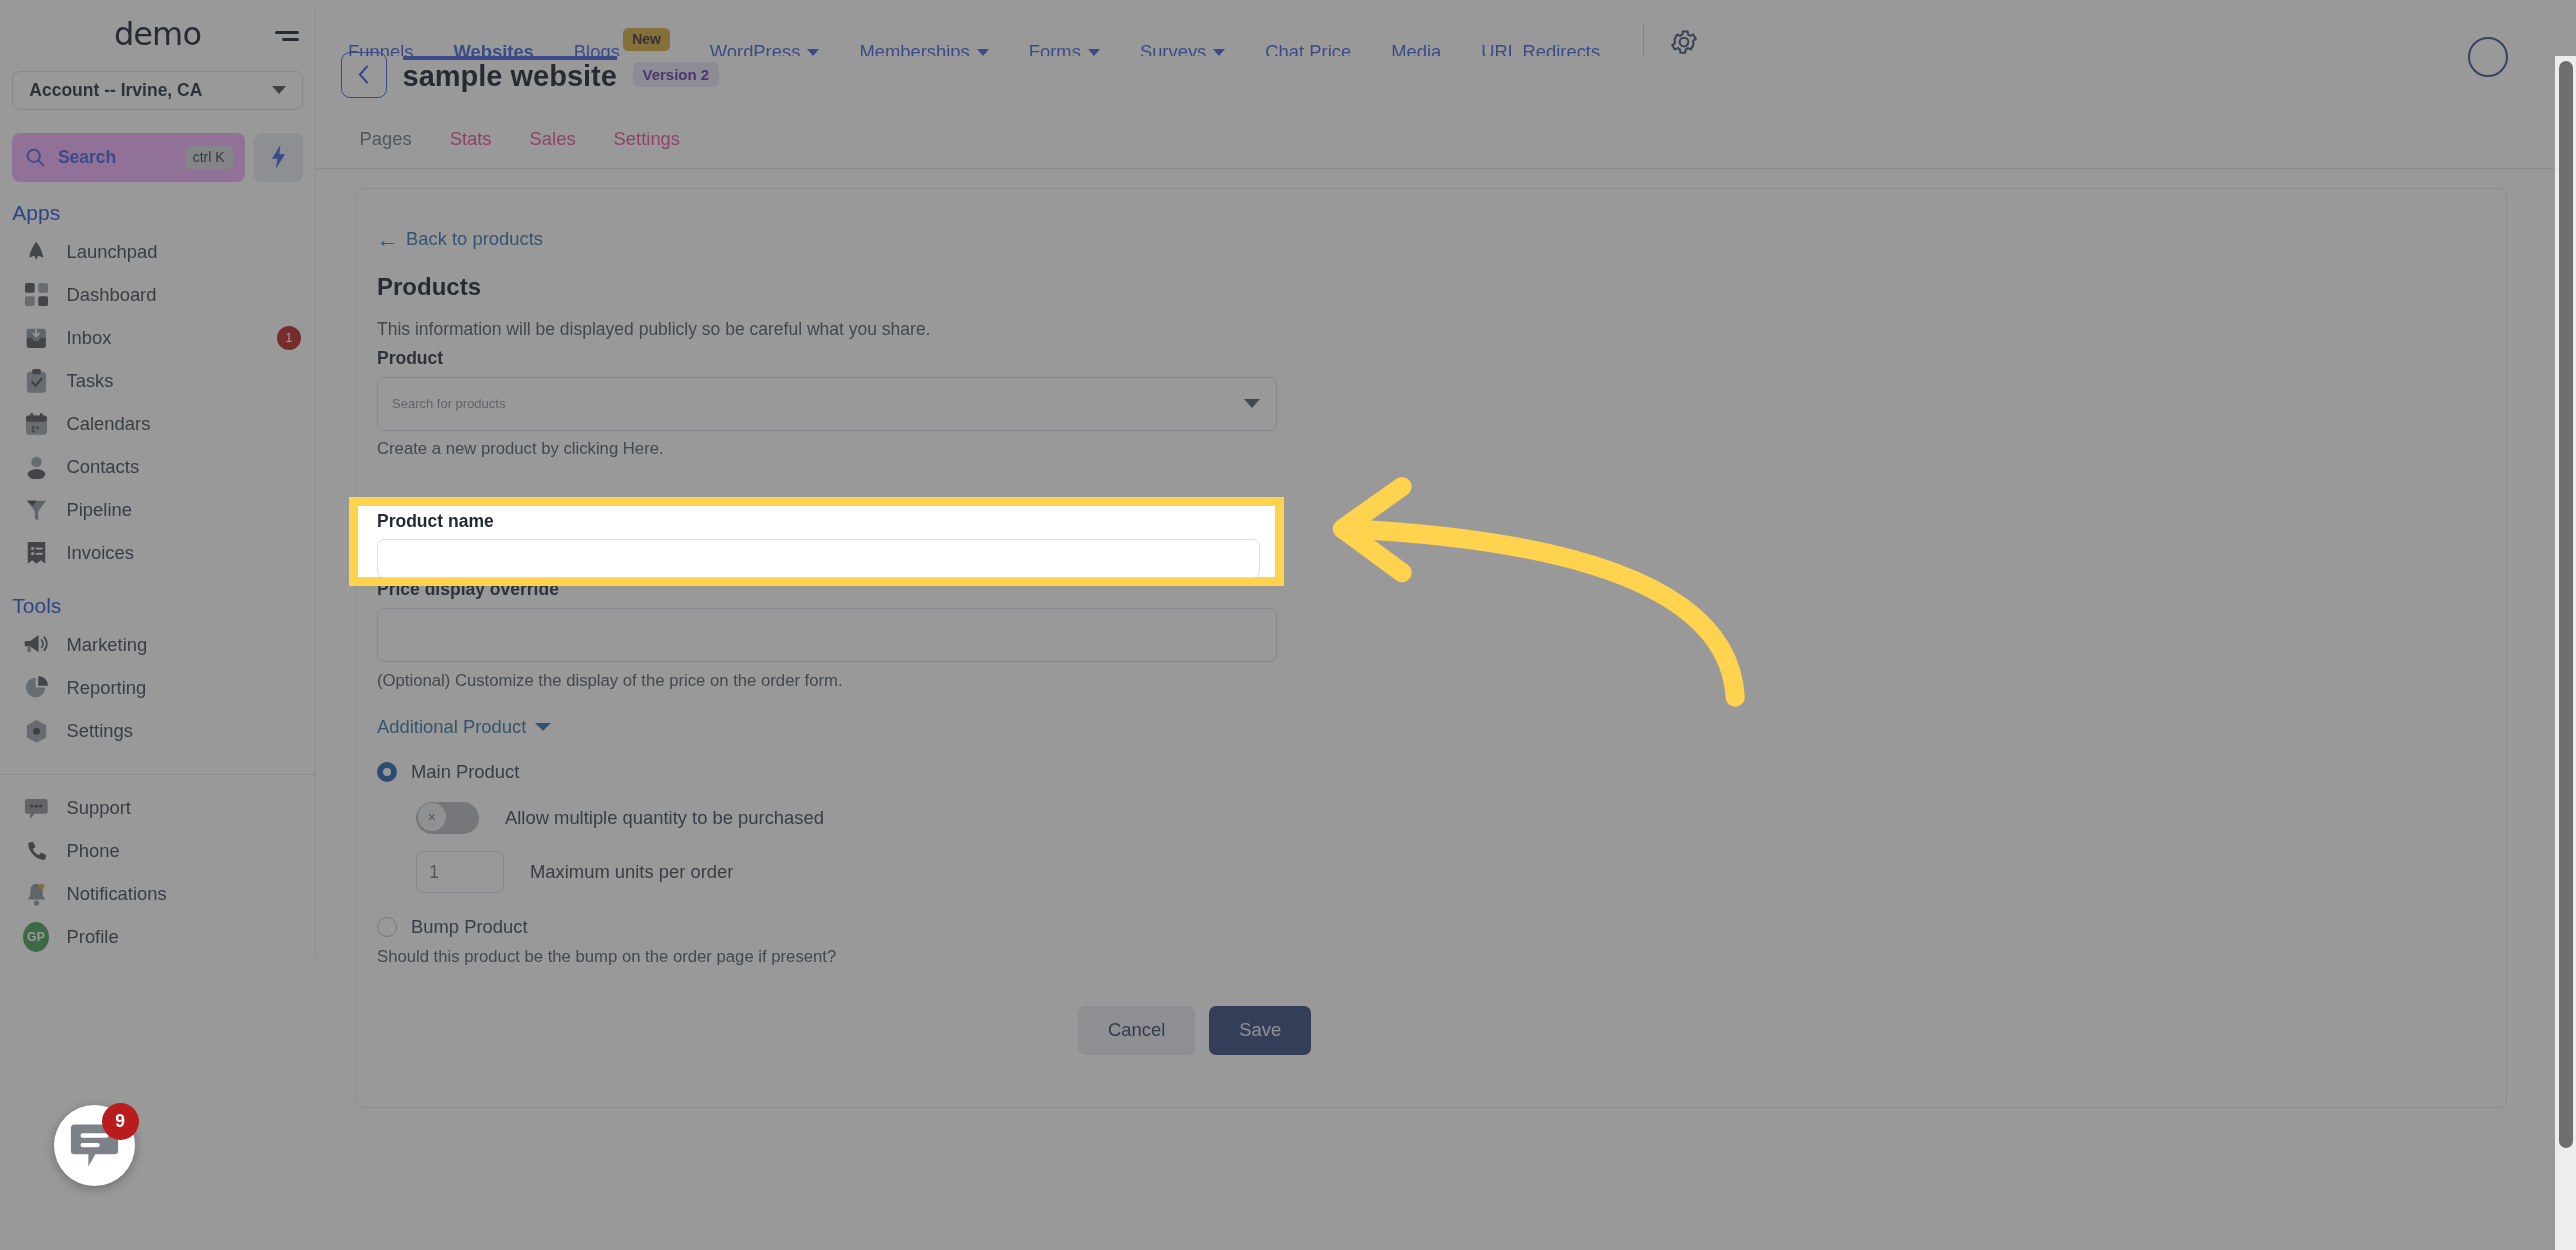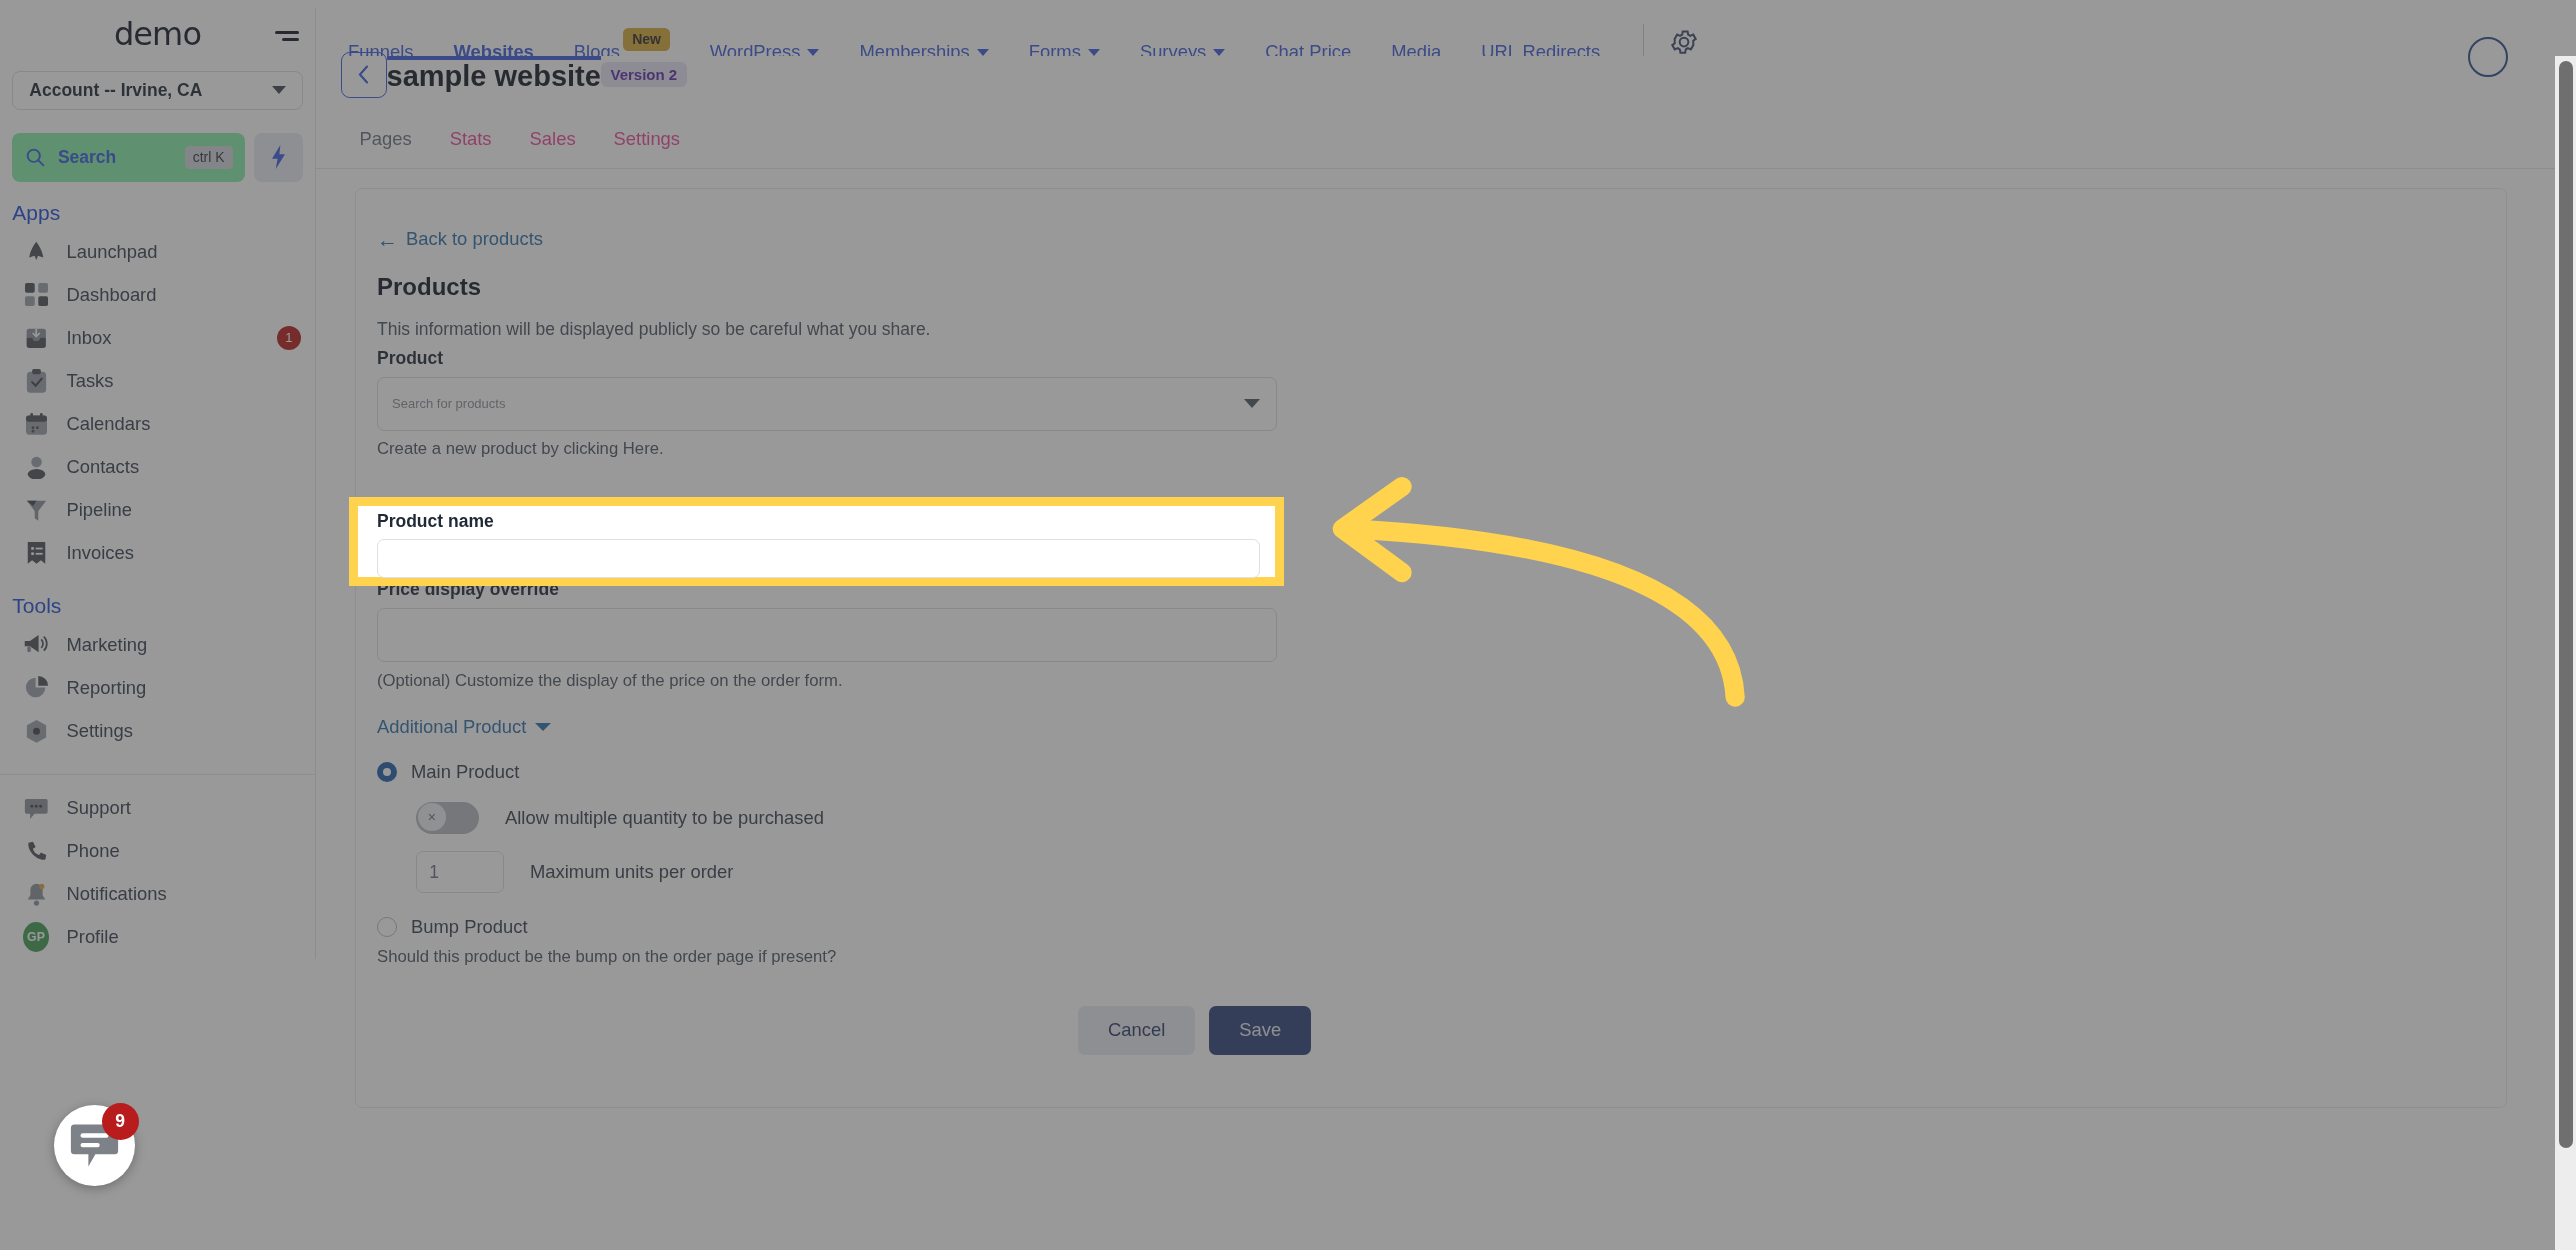--- a/index.html
+++ b/index.html
@@ -40,21 +40,21 @@
     margin: 10.5px 12.3px 0 12.3px; height: 50px;
     border: 0.9px solid #d8dbe0; border-radius: 8px;
     display: flex; align-items: center; justify-content: space-between;
     padding: 0 16px;
   }
   .sb-account-label { font-size: 17.5px; font-weight: 700; color: #1f2937; }
   .chev { width: 0; height: 0; border-left: 7px solid transparent; border-right: 7px solid transparent; border-top: 8px solid #3f4754;}
 
   .sb-search-row { display: flex; gap: 8.8px; margin: 23px 12.3px 0 12.3px; }
   .sb-search {
-    flex: 1; height: 49px; background: #86efac; border-radius: 8px;
+    flex: 1; height: 49px; background: #f0abfc; border-radius: 8px;
     display: flex; align-items: center; padding: 0 12.3px; gap: 12.3px;
   }
   .sb-search-text { font-size: 17.5px; color: #3b5bdb; font-weight: 600; flex:1; }
   .sb-kbd { background: #d3d6dd; color: #2f3542; font-size: 14px; padding: 3.5px 8px; border-radius: 4.4px; }
   .sb-bolt {
     width: 49px; height: 49px; background: #e8eaf3; border-radius: 8px;
     display: flex; align-items: center; justify-content: center;
   }
 
   .sb-group-title {
@@ -108,21 +108,21 @@
   .nav-new {
     background: #d8a93a; color: #2b2b2b; font-size: 14px; font-weight: 600;
     border-radius: 5.3px; padding: 3.5px 8.8px; margin-left: -3.5px; align-self: flex-start; margin-top: 3.5px;
   }
   .nav-sep { width: 0.9px; height: 35px; background: #cbd0d8; margin: 0 14px 0 19px; }
   .nav-gear { width: 35px; height: 35px; display:flex; align-items:center; justify-content:center; cursor:pointer;}
 
   
   #page-head {
     position: absolute; left: 316px; top: 56px; right: 0; height: 60px;
-    background: #ffffff; display: flex; align-items: center; padding-left: 24.5px; gap: 0;
+    background: #ffffff; display: flex; align-items: center; padding-left: 24.5px; gap: 16px;
   }
   .back-btn {
     width: 46px; height: 46px; border: 0.9px solid #3b5bdb; border-radius: 8.8px;
     display: flex; align-items: center; justify-content: center; margin-top: -23px;
   }
   #page-title {
     font-size: 29px; font-weight: 700; color: #111827; margin-top: -23px;
     border-top: 4.4px solid #3b5bdb; padding-top: 0.9px;
   }
   .ver-badge {

